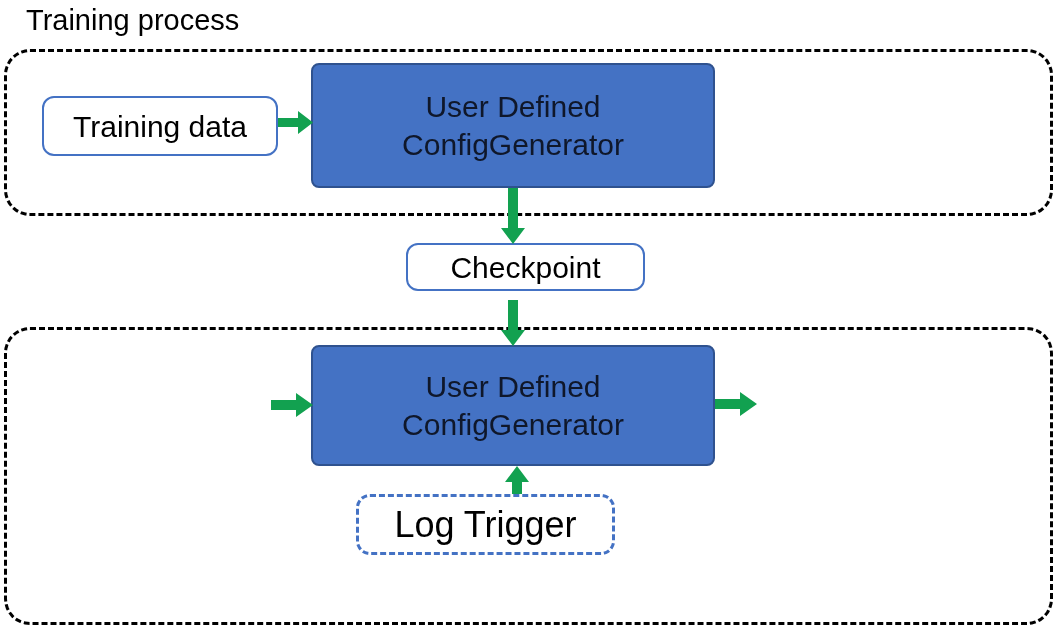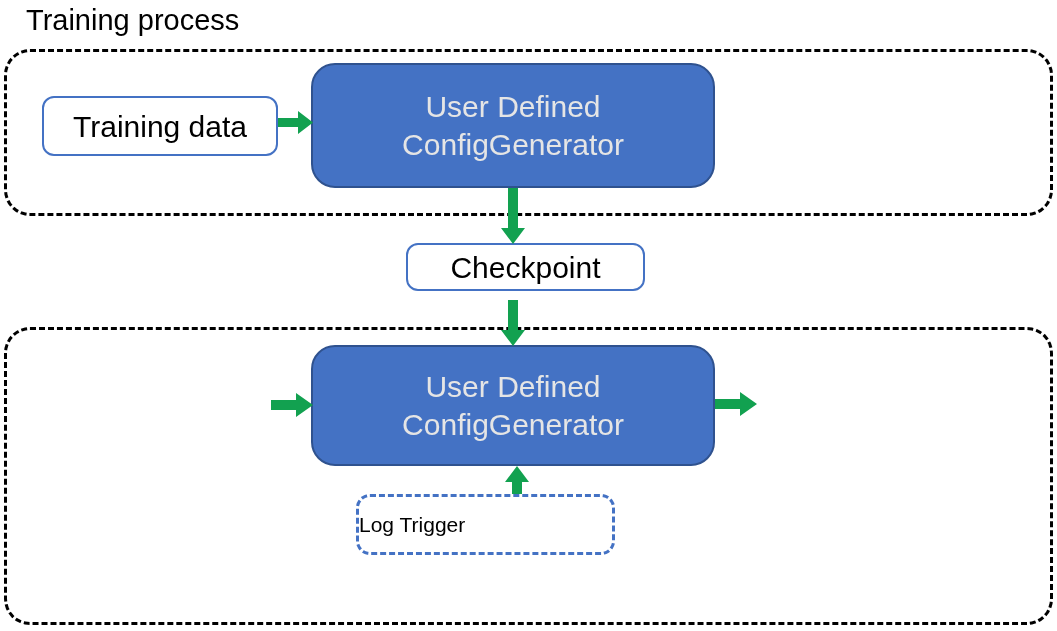--- a/index.html
+++ b/index.html
@@ -58,44 +58,45 @@
   #node-checkpoint     { left: 394px; top: 243px; width: 239px; height: 48px; margin-left: 12px; }
   #node-current-status { left: 28px;  top: 375px; width: 243px; height: 60px; }
   #node-output-config  { left: 755px; top: 374px; width: 256px; height: 62px; }
 
   
   .node-blue {
     position: absolute;
     box-sizing: border-box;
     background: #4472C4;
     border: 2px solid #2F528F;
-    border-radius: 24px;
+    border-radius: 8px;
     display: flex;
     flex-direction: column;
     align-items: center;
     justify-content: center;
-    color: #e5e5e5;
+    color: #0f172a;
     font-size: 30px;
     line-height: 1.25;
     white-space: nowrap;
   }
   #node-generator-training  { left: 311px; top: 63px;  width: 404px; height: 125px; }
   #node-generator-inference { left: 311px; top: 345px; width: 404px; height: 121px; }
 
   
   .node-trigger {
     position: absolute;
     box-sizing: border-box;
     background: #ffffff;
     border: 3px dashed #4472C4;
     border-radius: 14px;
     display: flex;
     align-items: center;
+    justify-content: center;
     color: #000000;
-    font-size: 21px;
+    font-size: 36px;
     white-space: nowrap;
   }
   #node-log-trigger   { left: 356px; top: 494px; width: 259px; height: 61px; z-index: 3; }
   #node-clock-trigger { left: 430px; top: 547px; width: 266px; height: 59px; z-index: 4; }
 
   
   .connector { position: absolute; }
   .connector svg { display: block; overflow: visible; }
 
   #arrow-data-to-gen      { left: 278px; top: 108px; }

